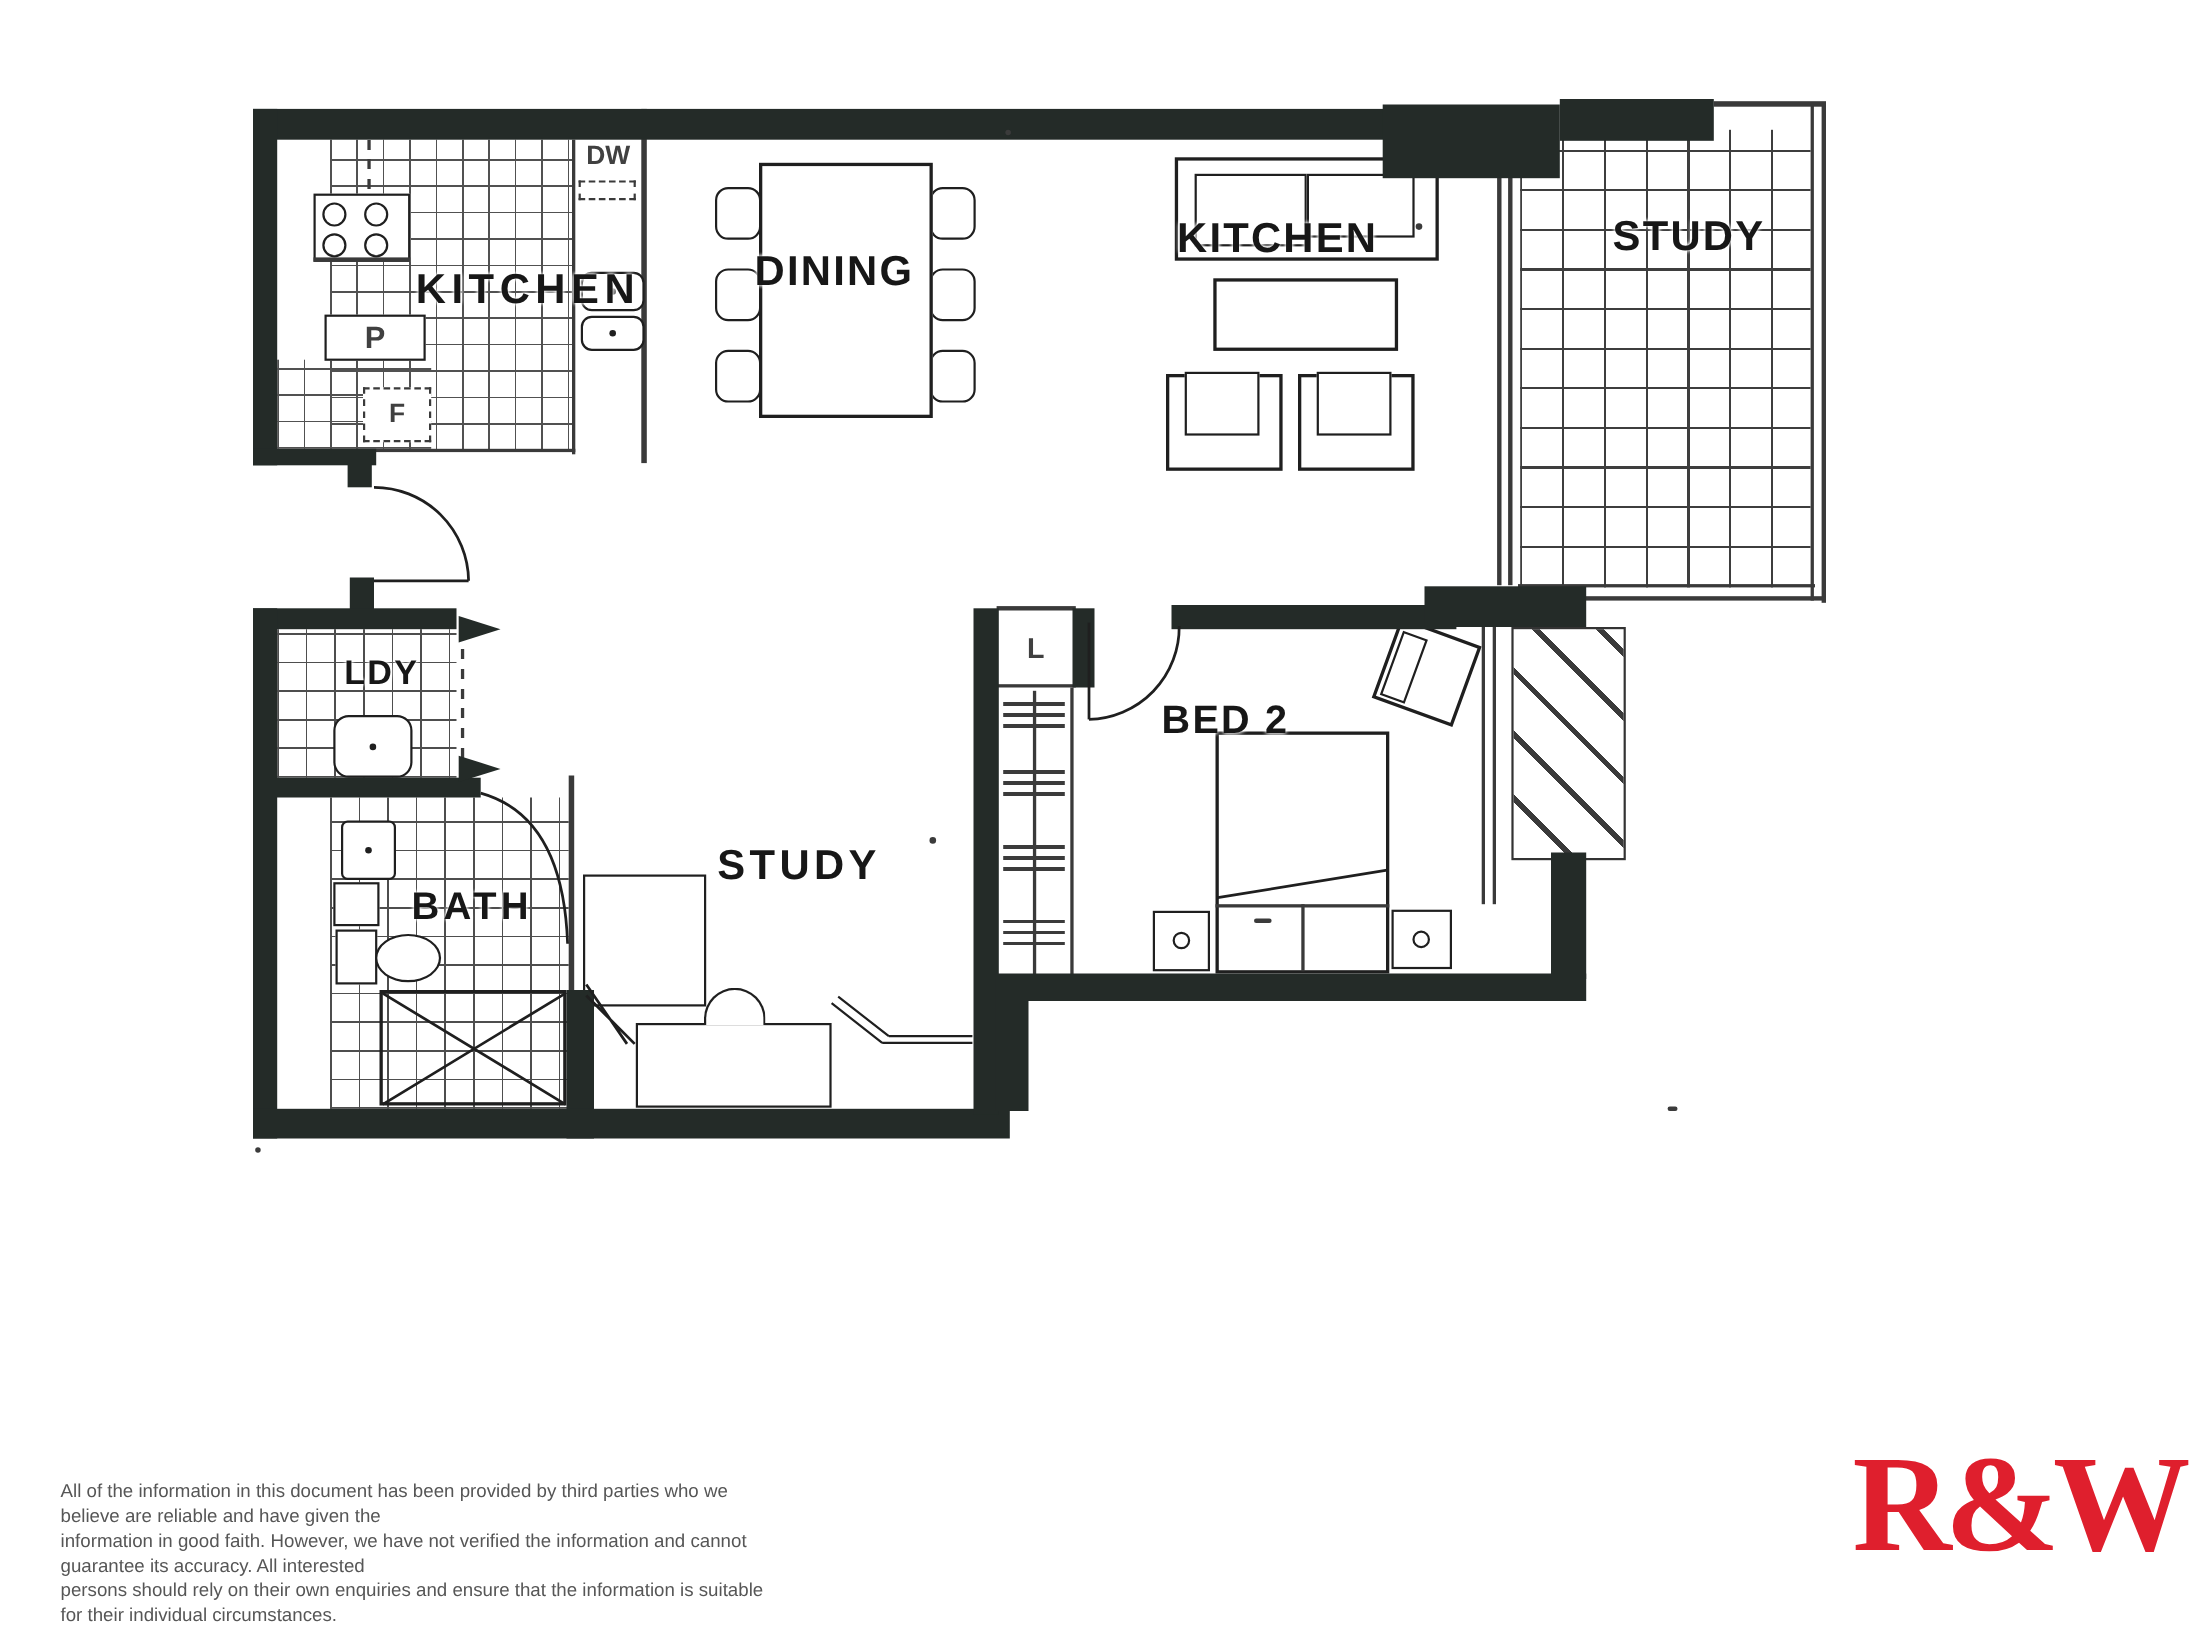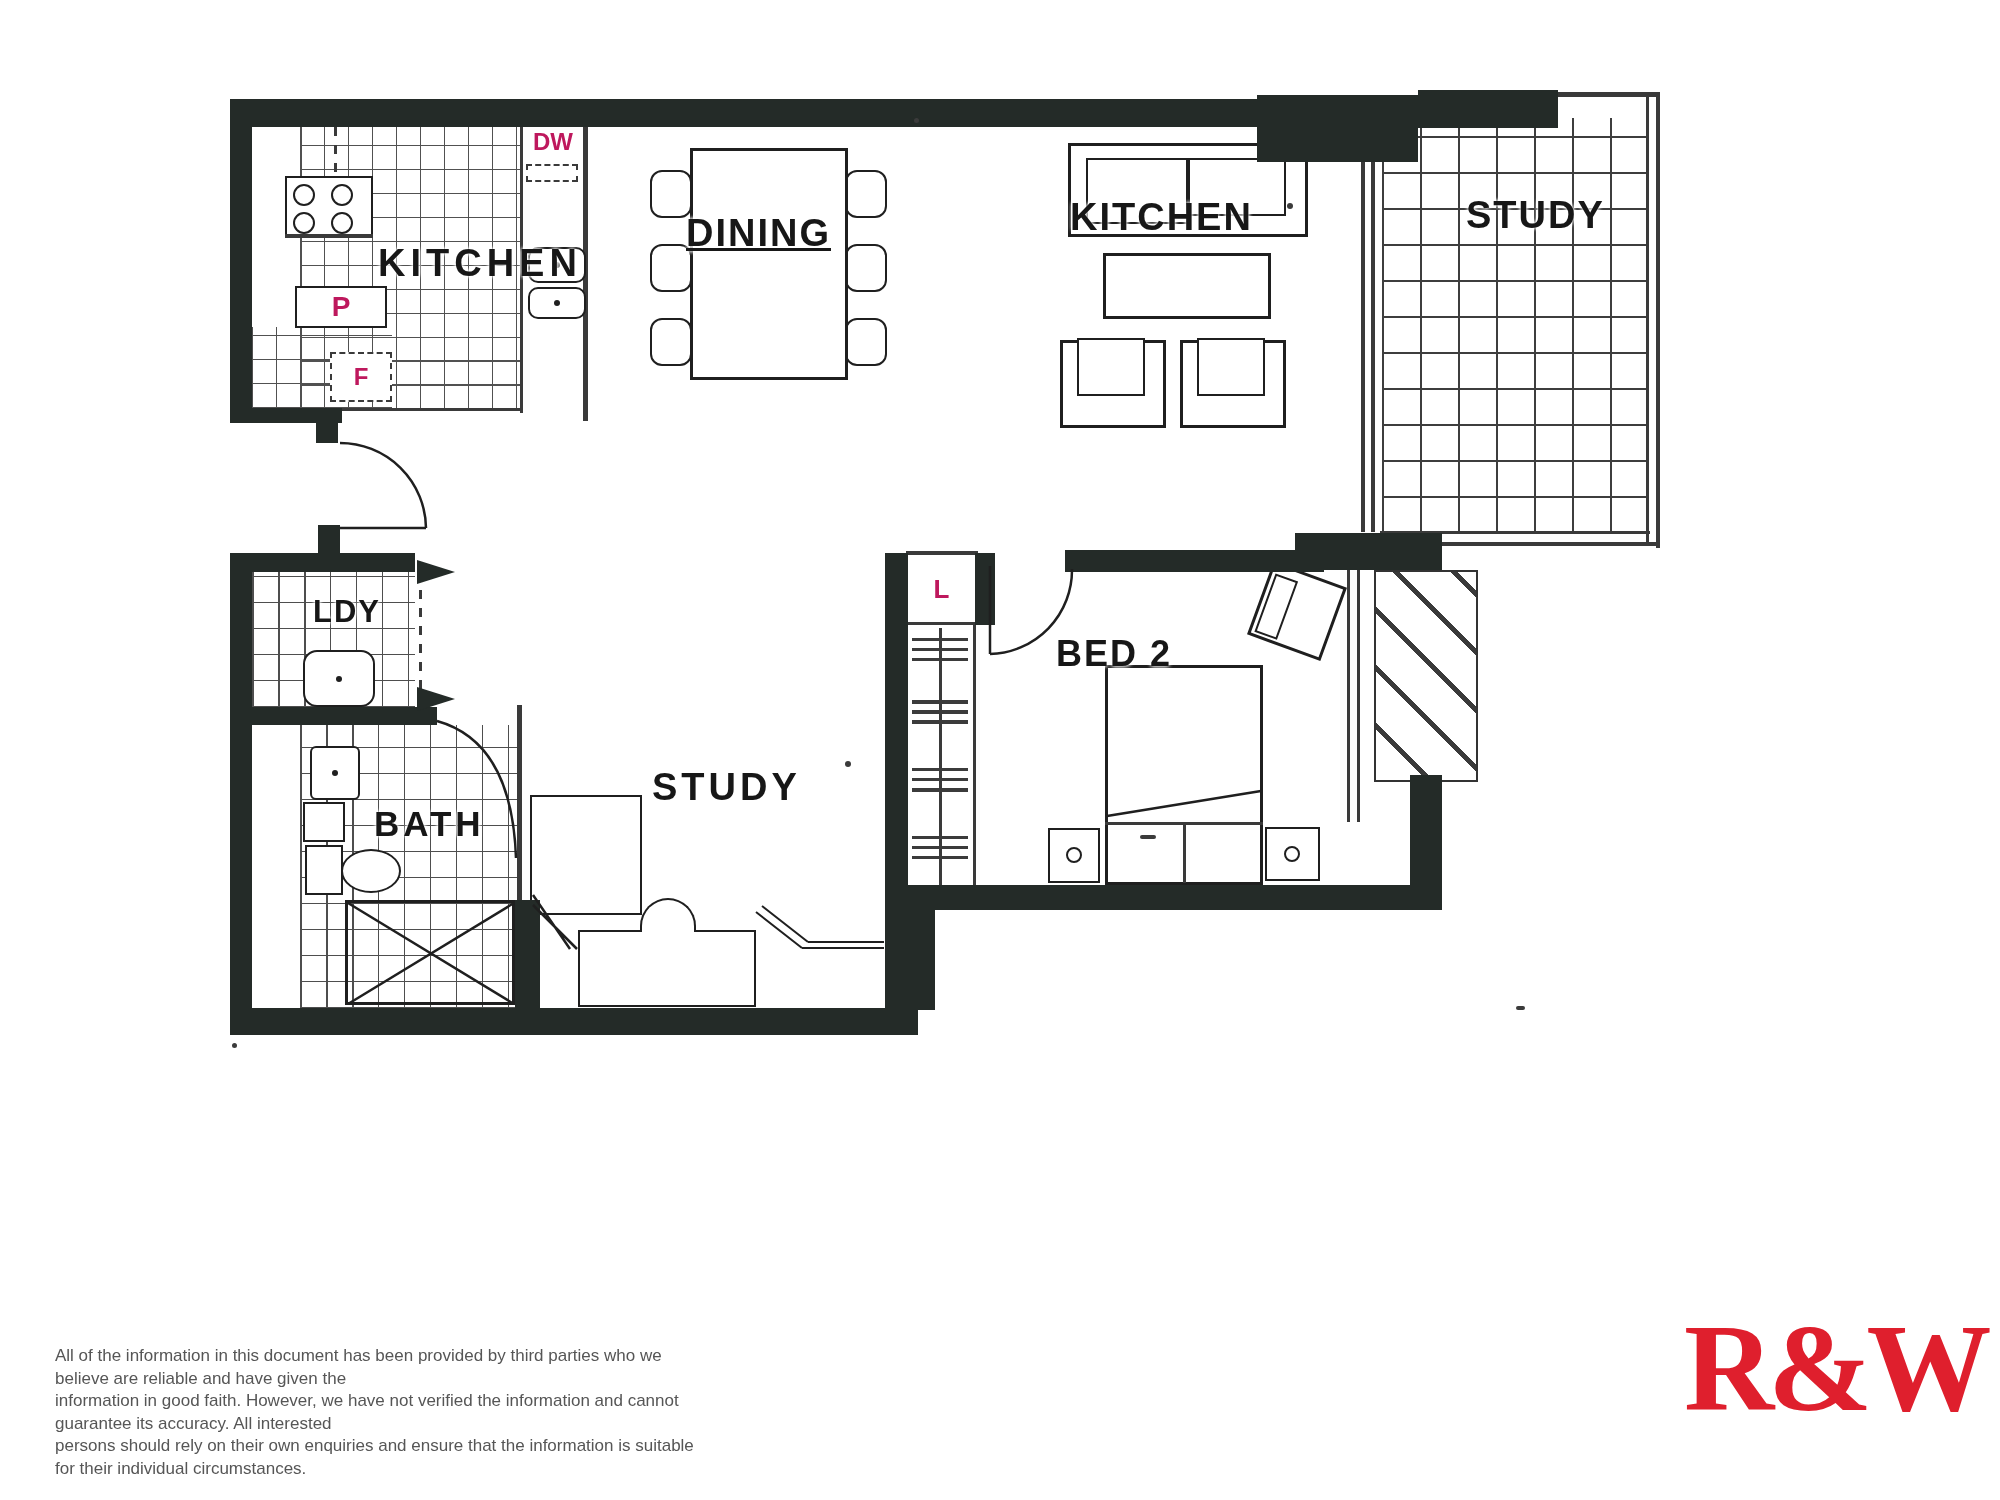--- a/index.html
+++ b/index.html
@@ -23,21 +23,21 @@
       repeating-linear-gradient(90deg,#4e4e4e 0 1.5px,transparent 1.5px 26px);}
   .tilesB{position:absolute;background-image:
       repeating-linear-gradient(0deg,#3e3e3e 0 2px,transparent 2px 36px),
       repeating-linear-gradient(90deg,#3e3e3e 0 2px,transparent 2px 38px);}
   .hang{position:absolute;background:repeating-linear-gradient(180deg,#3b3b3b 0 3.5px,transparent 3.5px 10px);}
   .hatch{position:absolute;border:2px solid #333;background-color:#fff;box-sizing:border-box;
       background-image:repeating-linear-gradient(45deg,transparent 0 36px,#3a3a3a 36px 41px);}
   .chairD{position:absolute;background:#fff;border:2px solid #1f1f1f;border-radius:12px;box-sizing:border-box;}
   .rl{position:absolute;font-weight:bold;font-size:38px;line-height:1;color:#171717;letter-spacing:2px;
       white-space:nowrap;text-shadow:0 0 4px #fff,0 0 4px #fff;}
-  .sl{position:absolute;font-weight:bold;font-size:25px;line-height:1;color:#be185d;
+  .sl{position:absolute;font-weight:bold;font-size:25px;line-height:1;color:#404040;
       display:flex;align-items:center;justify-content:center;text-shadow:0 0 3px #fff;}
   .addr{position:absolute;left:293px;top:1124px;font-size:62px;line-height:88px;color:#050505;
       letter-spacing:-1px;white-space:nowrap;}
   .disc{position:absolute;left:55px;top:1345px;width:660px;font-size:17px;line-height:22.5px;color:#565656;}
   .logo{position:absolute;left:1684px;top:1306px;font-family:"Liberation Serif",serif;font-weight:bold;
       font-size:125px;line-height:1;color:#df1f2d;letter-spacing:-6px;white-space:nowrap;}
   svg.ov{position:absolute;left:0;top:0;pointer-events:none;}
 </style>
 </head>
 <body>
@@ -172,21 +172,21 @@
       <path d="M 533 905 L 577 949 M 533 895 L 570 949"></path>
 
       <path d="M 756 912 L 802 948 M 762 906 L 808 942 M 802 948 L 884 948 M 808 942 L 884 942" stroke-width="2"></path>
     </g>
 
     <polygon points="417,560 455,572 417,584" fill="#242b28"></polygon>
     <polygon points="417,687 455,699 417,711" fill="#242b28"></polygon>
   </svg>
 
   <div class="rl" style="left:378px;top:200px;letter-spacing:5px;margin-top:44px;">KITCHEN</div>
-  <div class="rl" style="left:686px;top:214px;text-decoration:underline;">DINING</div>
+  <div class="rl" style="left:686px;top:228px;">DINING</div>
   <div class="rl" style="left:1070px;top:198px;">KITCHEN</div>
   <div class="rl" style="left:1466px;top:196px;">STUDY</div>
   <div class="rl" style="left:313px;top:596px;font-size:31px;">LDY</div>
   <div class="rl" style="left:374px;top:806px;font-size:35px;letter-spacing:4px;">BATH</div>
   <div class="rl" style="left:652px;top:768px;letter-spacing:4px;">STUDY</div>
   <div class="rl" style="left:1056px;top:636px;font-size:36px;">BED 2</div>
   <div class="sl" style="left:908px;top:555px;width:67px;height:68px;font-size:26px;">L</div>
 
   <div class="spk" style="left:914px;top:118px;width:5px;height:5px;"></div>
   <div class="spk" style="left:1287px;top:203px;width:6px;height:6px;"></div>

